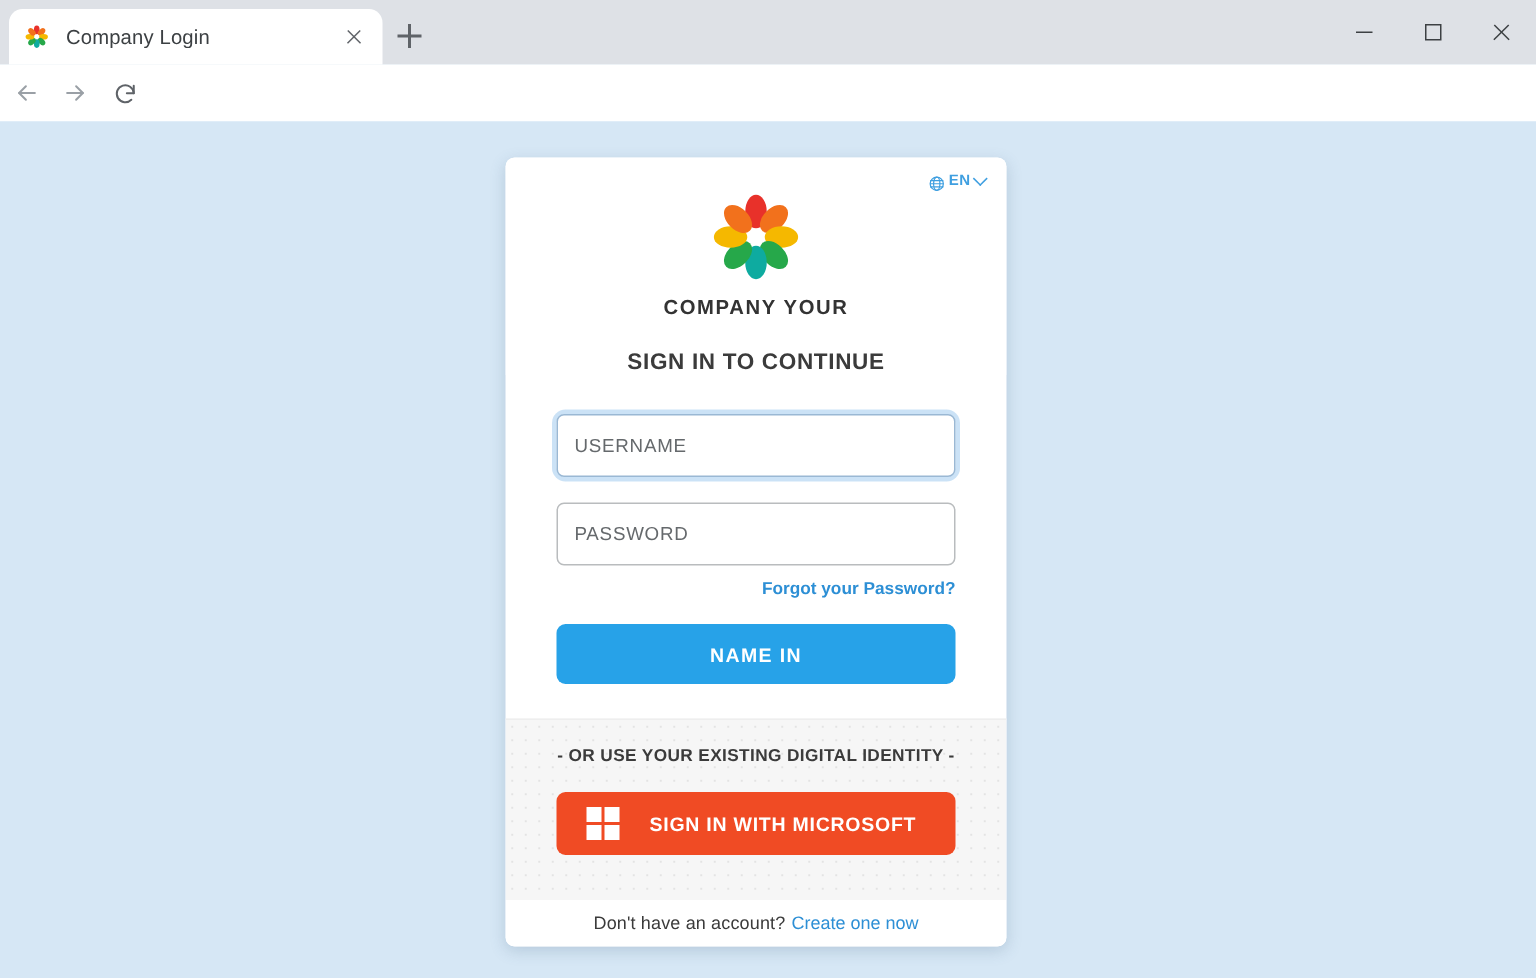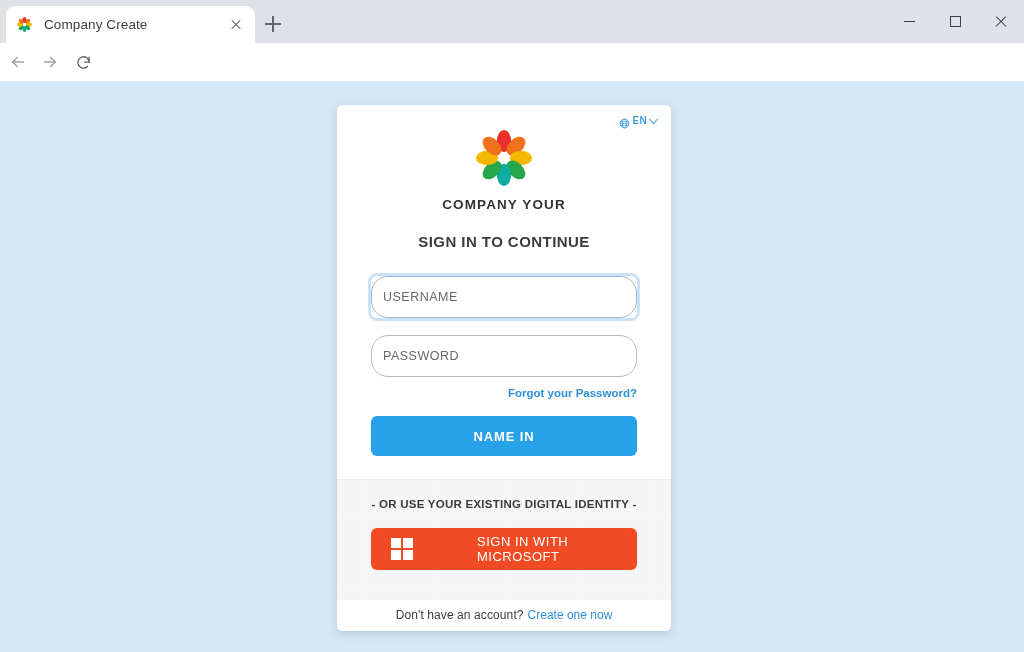--- a/index.html
+++ b/index.html
@@ -283,21 +283,21 @@
   }
 
   .form-area {
     padding: 0 34px;
   }
 
   .field {
     width: 100%;
     height: 42px;
     border: 1px solid #b9bcbe;
-    border-radius: 17px;
+    border-radius: 5px;
     background: #ffffff;
     padding: 0 11px;
     font-size: 12.5px;
     color: #5d6164;
     font-family: "Liberation Sans", sans-serif;
     letter-spacing: 0.5px;
     outline: none;
   }
   .field::placeholder { color: #65696c; opacity: 1; }
 
@@ -378,23 +378,22 @@
     gap: 2.4px;
     margin-right: 20px;
   }
   .ms-logo span { background: #ffffff; display: block; }
 
   .ms-label {
     flex: 1;
     text-align: left;
     color: #ffffff;
     font-size: 13px;
-    font-weight: normal;
+    font-weight: bold;
     letter-spacing: 0.5px;
-    margin-left: 44px;
   }
 
   .card-footer {
     flex: 1;
     background: #ffffff;
     display: flex;
     align-items: center;
     justify-content: center;
     font-size: 12px;
     color: #3b3b3b;
@@ -424,21 +423,21 @@
             <ellipse cx="32" cy="15" rx="7.2" ry="11" fill="#f2711c" transform="rotate(45 32 32)"></ellipse>
             <ellipse cx="32" cy="15" rx="7.2" ry="11" fill="#f5b800" transform="rotate(90 32 32)"></ellipse>
             <ellipse cx="32" cy="15" rx="7.2" ry="11" fill="#26a84a" transform="rotate(135 32 32)"></ellipse>
             <ellipse cx="32" cy="15" rx="7.2" ry="11" fill="#0eaba0" transform="rotate(180 32 32)"></ellipse>
             <ellipse cx="32" cy="15" rx="7.2" ry="11" fill="#26a84a" transform="rotate(225 32 32)"></ellipse>
             <ellipse cx="32" cy="15" rx="7.2" ry="11" fill="#f5b800" transform="rotate(270 32 32)"></ellipse>
             <ellipse cx="32" cy="15" rx="7.2" ry="11" fill="#f2711c" transform="rotate(315 32 32)"></ellipse>
           </g>
         </svg>
       </span>
-      <span class="tab-title">Company Create</span>
+      <span class="tab-title">Company Login</span>
       <span class="tab-close"></span>
     </div>
 
     <div class="new-tab"></div>
 
     <div class="win-controls">
       <div class="win-btn">
         <span class="win-min"></span>
       </div>
       <div class="win-btn">

